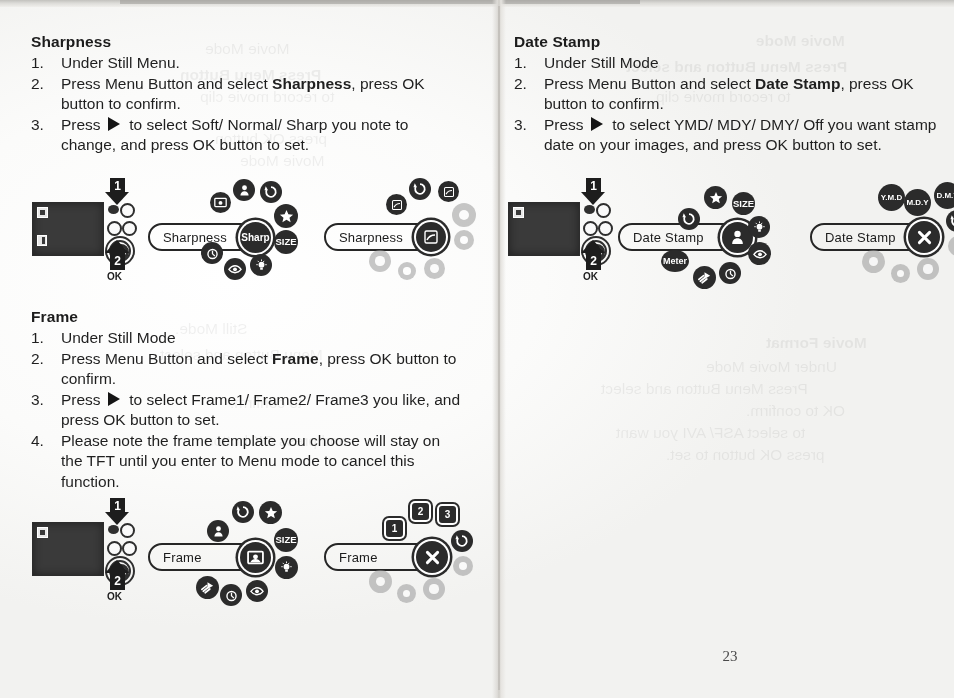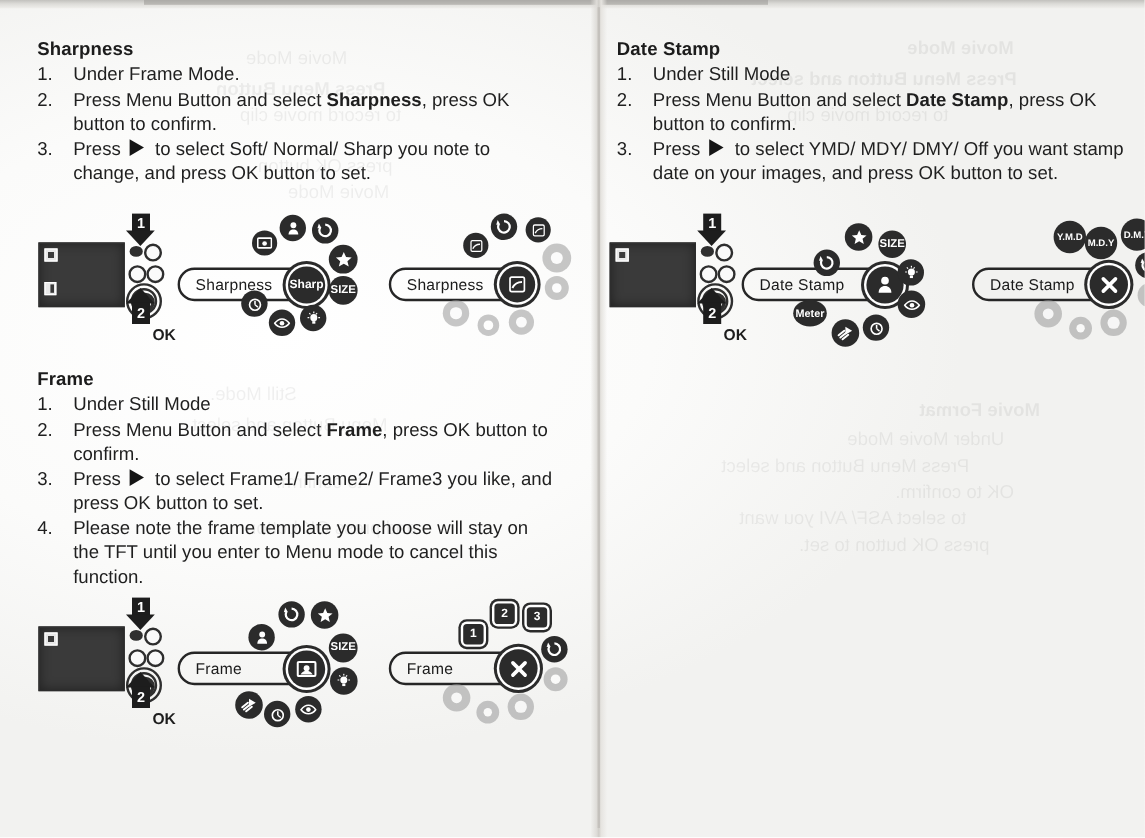--- a/index.html
+++ b/index.html
@@ -187,25 +187,24 @@
     font-size: 12px;
     font-weight: bold;
     font-family: "Liberation Sans", sans-serif;
     text-align: center;
     width: 15px;
     z-index: 5;
     line-height: 14px;
   }
   .ok-lbl {
     position: absolute;
-    font-size: 13px;
+    font-size: 10px;
     font-weight: bold;
     color: #1d1d1d;
     font-family: "Liberation Sans", sans-serif;
-    margin-left: 20px;
   }
 
   
   .pill {
     position: absolute;
     border: 2px solid #262626;
     border-radius: 999px;
     background: transparent;
     display: flex;
     align-items: center;
@@ -276,21 +275,21 @@
     <div class="bleed" style="left:175px; top:318px;">Still Mode.</div>
     <div class="bleed" style="left:160px; top:344px;">Menu Button and select</div>
     <div class="bleed" style="left:230px; top:392px;">to confirm.</div>
     <div class="bleed" style="left:205px; top:430px;">and press OK button</div>
 
     <div class="block" style="left:31px; top:33px; width:430px;">
       <div class="sec-title">Sharpness</div>
       <ol class="steps">
         <li>
           <span class="num">1.</span>
-          <span>Under Frame Mode.</span>
+          <span>Under Still Menu.</span>
         </li>
         <li>
           <span class="num">2.</span>
           <span>Press Menu Button and select </span><span class="b">Sharpness</span><span>, press OK button to confirm.</span>
         </li>
         <li>
           <span class="num">3.</span>
           <span>Press </span><span class="tri"></span><span> to select Soft/ Normal/ Sharp you note to change, and press OK button to set.</span>
         </li>
       </ol>
@@ -654,14 +653,15 @@
               <path d="M2 1.5l2.4 4.2L.6 6z" fill="#fff"></path>
             </svg>
         </div>
         <div class="donut solidwhite" style="left:448px; top:58px; width:20px; height:20px;"></div>
         <div class="donut" style="left:362px; top:72px; width:23px; height:23px;"></div>
         <div class="donut solidwhite" style="left:391px; top:86px; width:19px; height:19px;"></div>
         <div class="donut" style="left:417px; top:80px; width:22px; height:22px;"></div>
       </div>
     </div>
 
+    <div class="pagenum" style="left:0; top:648px; width:448px; text-align:center;">23</div>
   </div>
 </div>
 
 </body></html>

